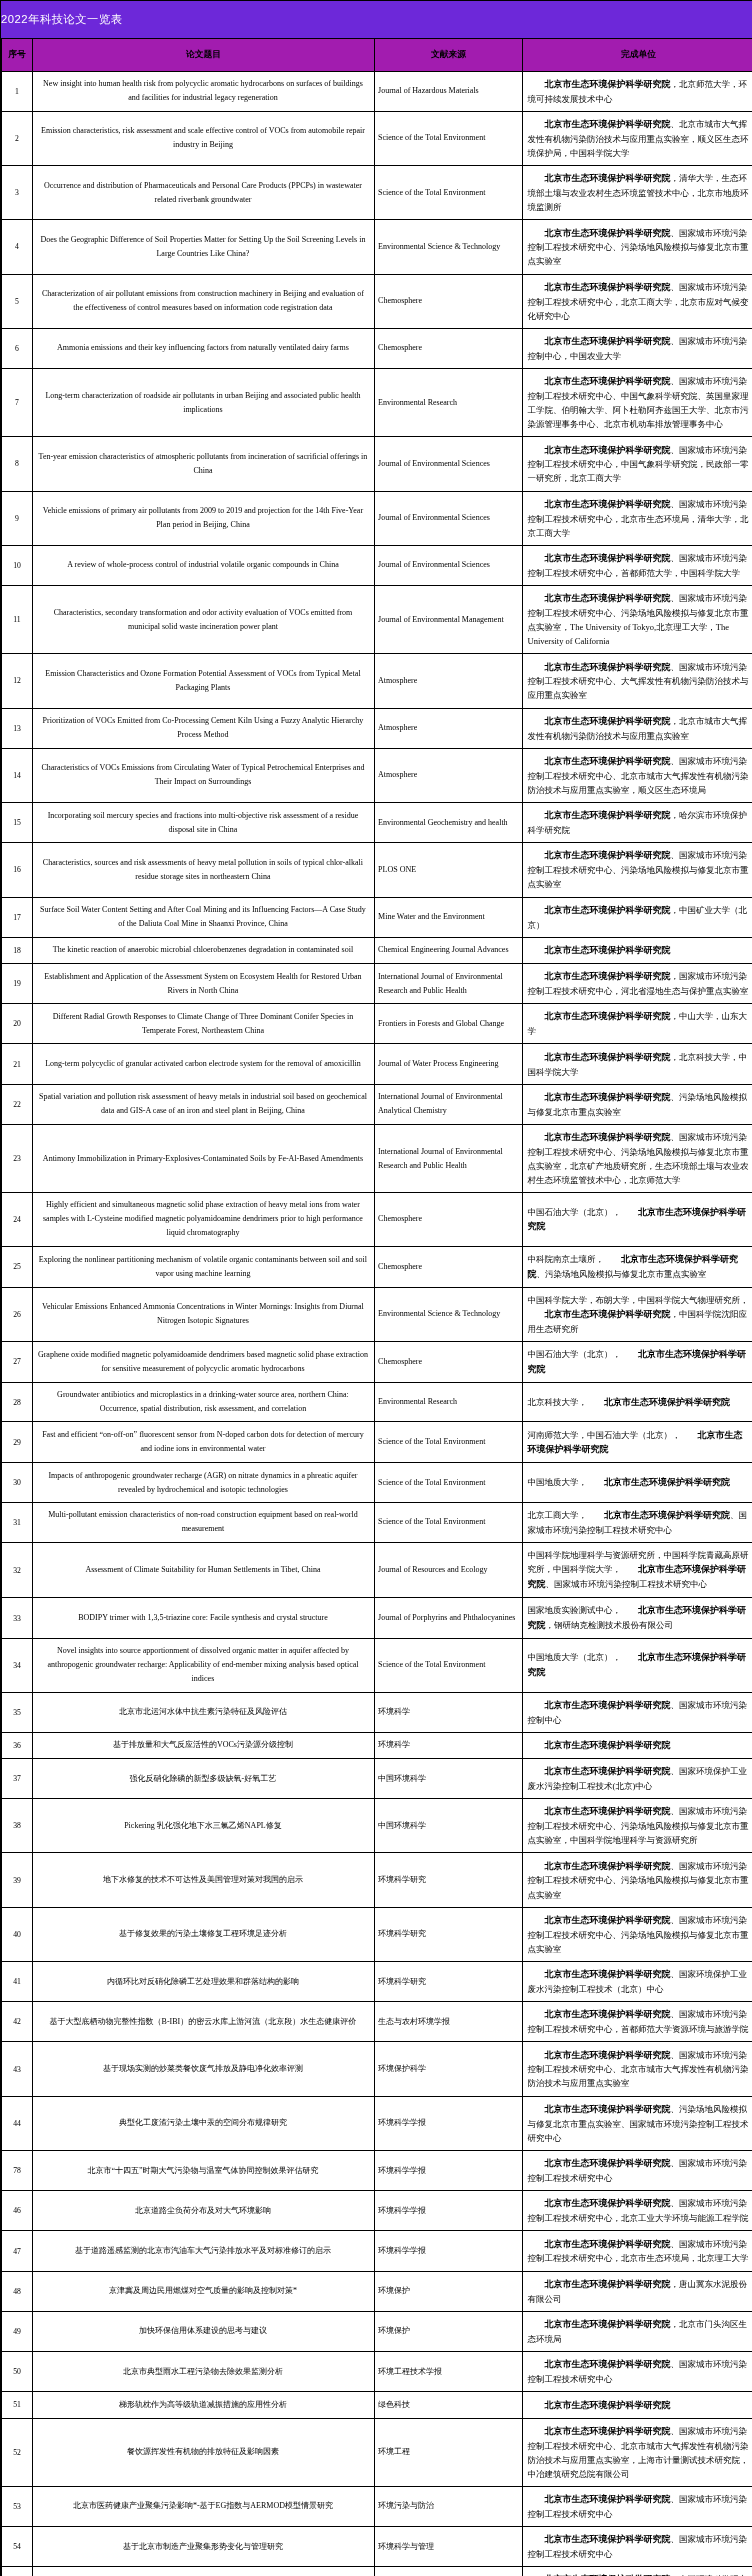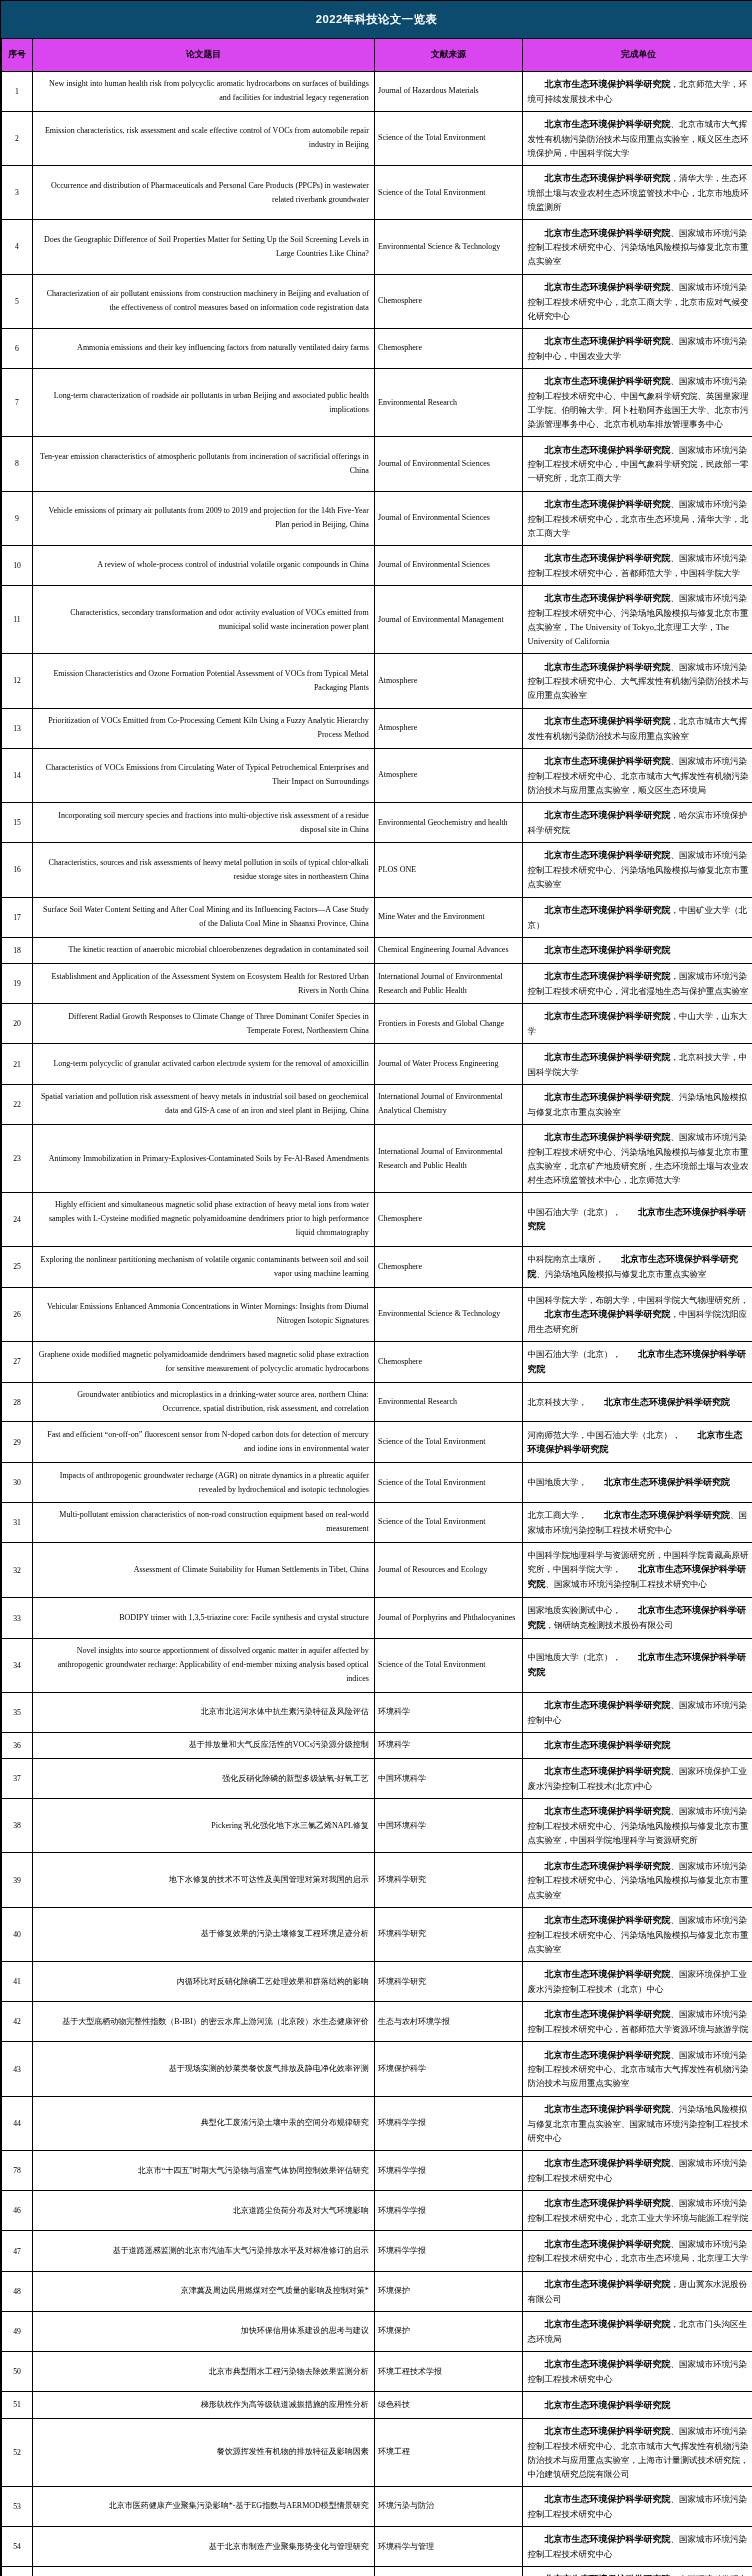--- a/index.html
+++ b/index.html
@@ -1,33 +1,33 @@
 <!DOCTYPE html>
 <html style="font-size:8.2px"><head>
 <meta charset="utf-8">
 <style>
   html,body{margin:0;padding:0;background:#ffffff;}
   body{width:753px;font-family:"Liberation Serif", serif;color:#000;}
   .sheet{width:753px;box-sizing:border-box;border:1px solid #000;}
   .title-bar{
-    background:#0c4a6e;color:#ffffff;
+    background:#6d28d9;color:#ffffff;
     font-family:"Liberation Sans", sans-serif;
-    font-weight:bold;font-size:11.3px;letter-spacing:0.5px;
-    text-align:center;padding:10.8px 0;
+    font-weight:normal;font-size:11.3px;letter-spacing:0.5px;
+    padding:10.8px 0;
   }
   table{width:100%;border-collapse:collapse;table-layout:fixed;}
   col.c1{width:31px;}col.c2{width:342px;}col.c3{width:148px;}col.c4{width:232px;}
   th,td{
     border-left:0.5px solid #000;border-right:0.5px solid #000;
     border-top:1px solid #000;border-bottom:1px solid #000;
     vertical-align:middle;word-wrap:break-word;overflow-wrap:break-word;
   }
-  th{font-size:8.8px;font-weight:bold;text-align:center;height:30px;background:#d946ef;}
+  th{font-size:8.8px;font-weight:bold;text-align:center;height:30px;background:#a21caf;}
   td.c-no{text-align:center;font-size:7.7px;padding:4.1px 1px;}
-  td.c-title{font-size:8px;line-height:1.75;padding:5.2px 5.2px 5.2px 4.1px;text-align:right;}
+  td.c-title{font-size:8px;line-height:1.75;padding:5.2px 5.2px 5.2px 4.1px;text-align:center;}
   td.c-source{font-size:8px;line-height:1.75;text-align:left;padding:5.2px 3.1px;}
   td.c-unit{font-size:8.5px;line-height:1.65;padding:5.2px 4.6px;text-align:left;}
   td.c-unit b.inst{font-weight:bold;font-size:9px;margin-left:17px;}
 </style>
 </head>
 <body>
 
 <div class="sheet">
   <div class="title-bar">2022年科技论文一览表</div>
   <table>

